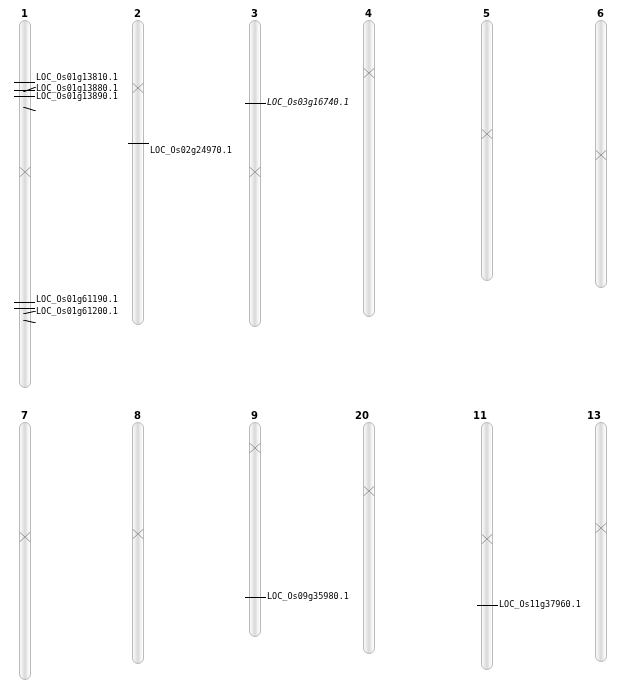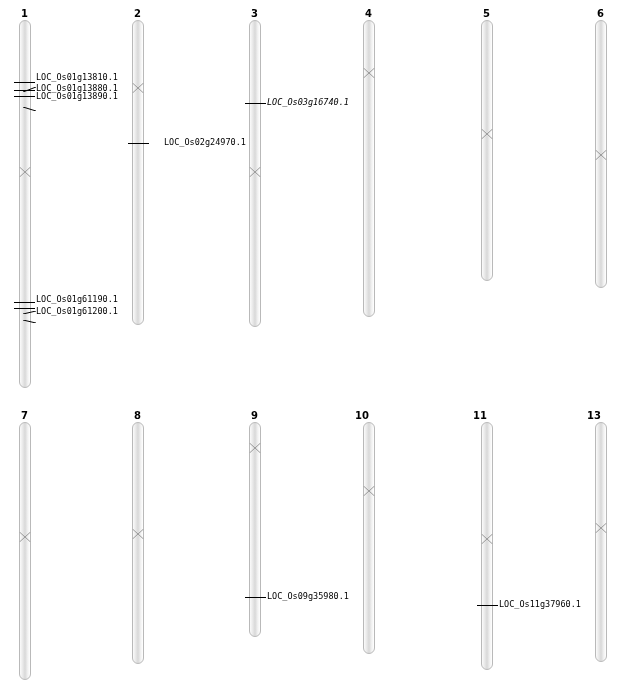--- a/index.html
+++ b/index.html
@@ -98,21 +98,21 @@
     <div class="marker-label" style="left: 36px; top: 307px;">LOC_Os01g61200.1</div>
     <div class="chrom-label" style="left: 107px; top: 8px; width: 34px;">2</div>
     <div class="chrom-body" style="left: 132px; top: 20px; height: 305px;"></div>
     <div class="centromere" style="left: 132px; top: 83px;">
       <svg width="12" height="10" viewBox="0 0 12 10">
         <path d="M0.5 0 L6 5 L0.5 10" fill="none" stroke="#9a9a9a" stroke-width="1"></path>
         <path d="M11.5 0 L6 5 L11.5 10" fill="none" stroke="#9a9a9a" stroke-width="1"></path>
       </svg>
     </div>
     <div class="marker-line" style="left: 128px; top: 143px; width: 21px;"></div>
-    <div class="marker-label" style="left: 150px; top: 138px; margin-left: 14px;">LOC_Os02g24970.1</div>
+    <div class="marker-label" style="left: 150px; top: 146px;">LOC_Os02g24970.1</div>
     <div class="chrom-label" style="left: 224px; top: 8px; width: 34px;">3</div>
     <div class="chrom-body" style="left: 249px; top: 20px; height: 307px;"></div>
     <div class="centromere" style="left: 249px; top: 167px;">
       <svg width="12" height="10" viewBox="0 0 12 10">
         <path d="M0.5 0 L6 5 L0.5 10" fill="none" stroke="#9a9a9a" stroke-width="1"></path>
         <path d="M11.5 0 L6 5 L11.5 10" fill="none" stroke="#9a9a9a" stroke-width="1"></path>
       </svg>
     </div>
     <div class="marker-line" style="left: 245px; top: 103px; width: 21px;"></div>
     <div class="marker-label" style="left: 267px; top: 98px; font-style: italic;">LOC_Os03g16740.1</div>
@@ -159,21 +159,21 @@
     <div class="chrom-label" style="left: 224px; top: 410px; width: 34px;">9</div>
     <div class="chrom-body" style="left: 249px; top: 422px; height: 215px;"></div>
     <div class="centromere" style="left: 249px; top: 443px;">
       <svg width="12" height="10" viewBox="0 0 12 10">
         <path d="M0.5 0 L6 5 L0.5 10" fill="none" stroke="#9a9a9a" stroke-width="1"></path>
         <path d="M11.5 0 L6 5 L11.5 10" fill="none" stroke="#9a9a9a" stroke-width="1"></path>
       </svg>
     </div>
     <div class="marker-line" style="left: 245px; top: 597px; width: 21px;"></div>
     <div class="marker-label" style="left: 267px; top: 592px;">LOC_Os09g35980.1</div>
-    <div class="chrom-label" style="left: 335px; top: 410px; width: 34px;">10</div>
+    <div class="chrom-label" style="left: 335px; top: 410px; width: 34px;">20</div>
     <div class="chrom-body" style="left: 363px; top: 422px; height: 232px;"></div>
     <div class="centromere" style="left: 363px; top: 486px;">
       <svg width="12" height="10" viewBox="0 0 12 10">
         <path d="M0.5 0 L6 5 L0.5 10" fill="none" stroke="#9a9a9a" stroke-width="1"></path>
         <path d="M11.5 0 L6 5 L11.5 10" fill="none" stroke="#9a9a9a" stroke-width="1"></path>
       </svg>
     </div>
     <div class="chrom-label" style="left: 453px; top: 410px; width: 34px;">11</div>
     <div class="chrom-body" style="left: 481px; top: 422px; height: 248px;"></div>
     <div class="centromere" style="left: 481px; top: 534px;">

